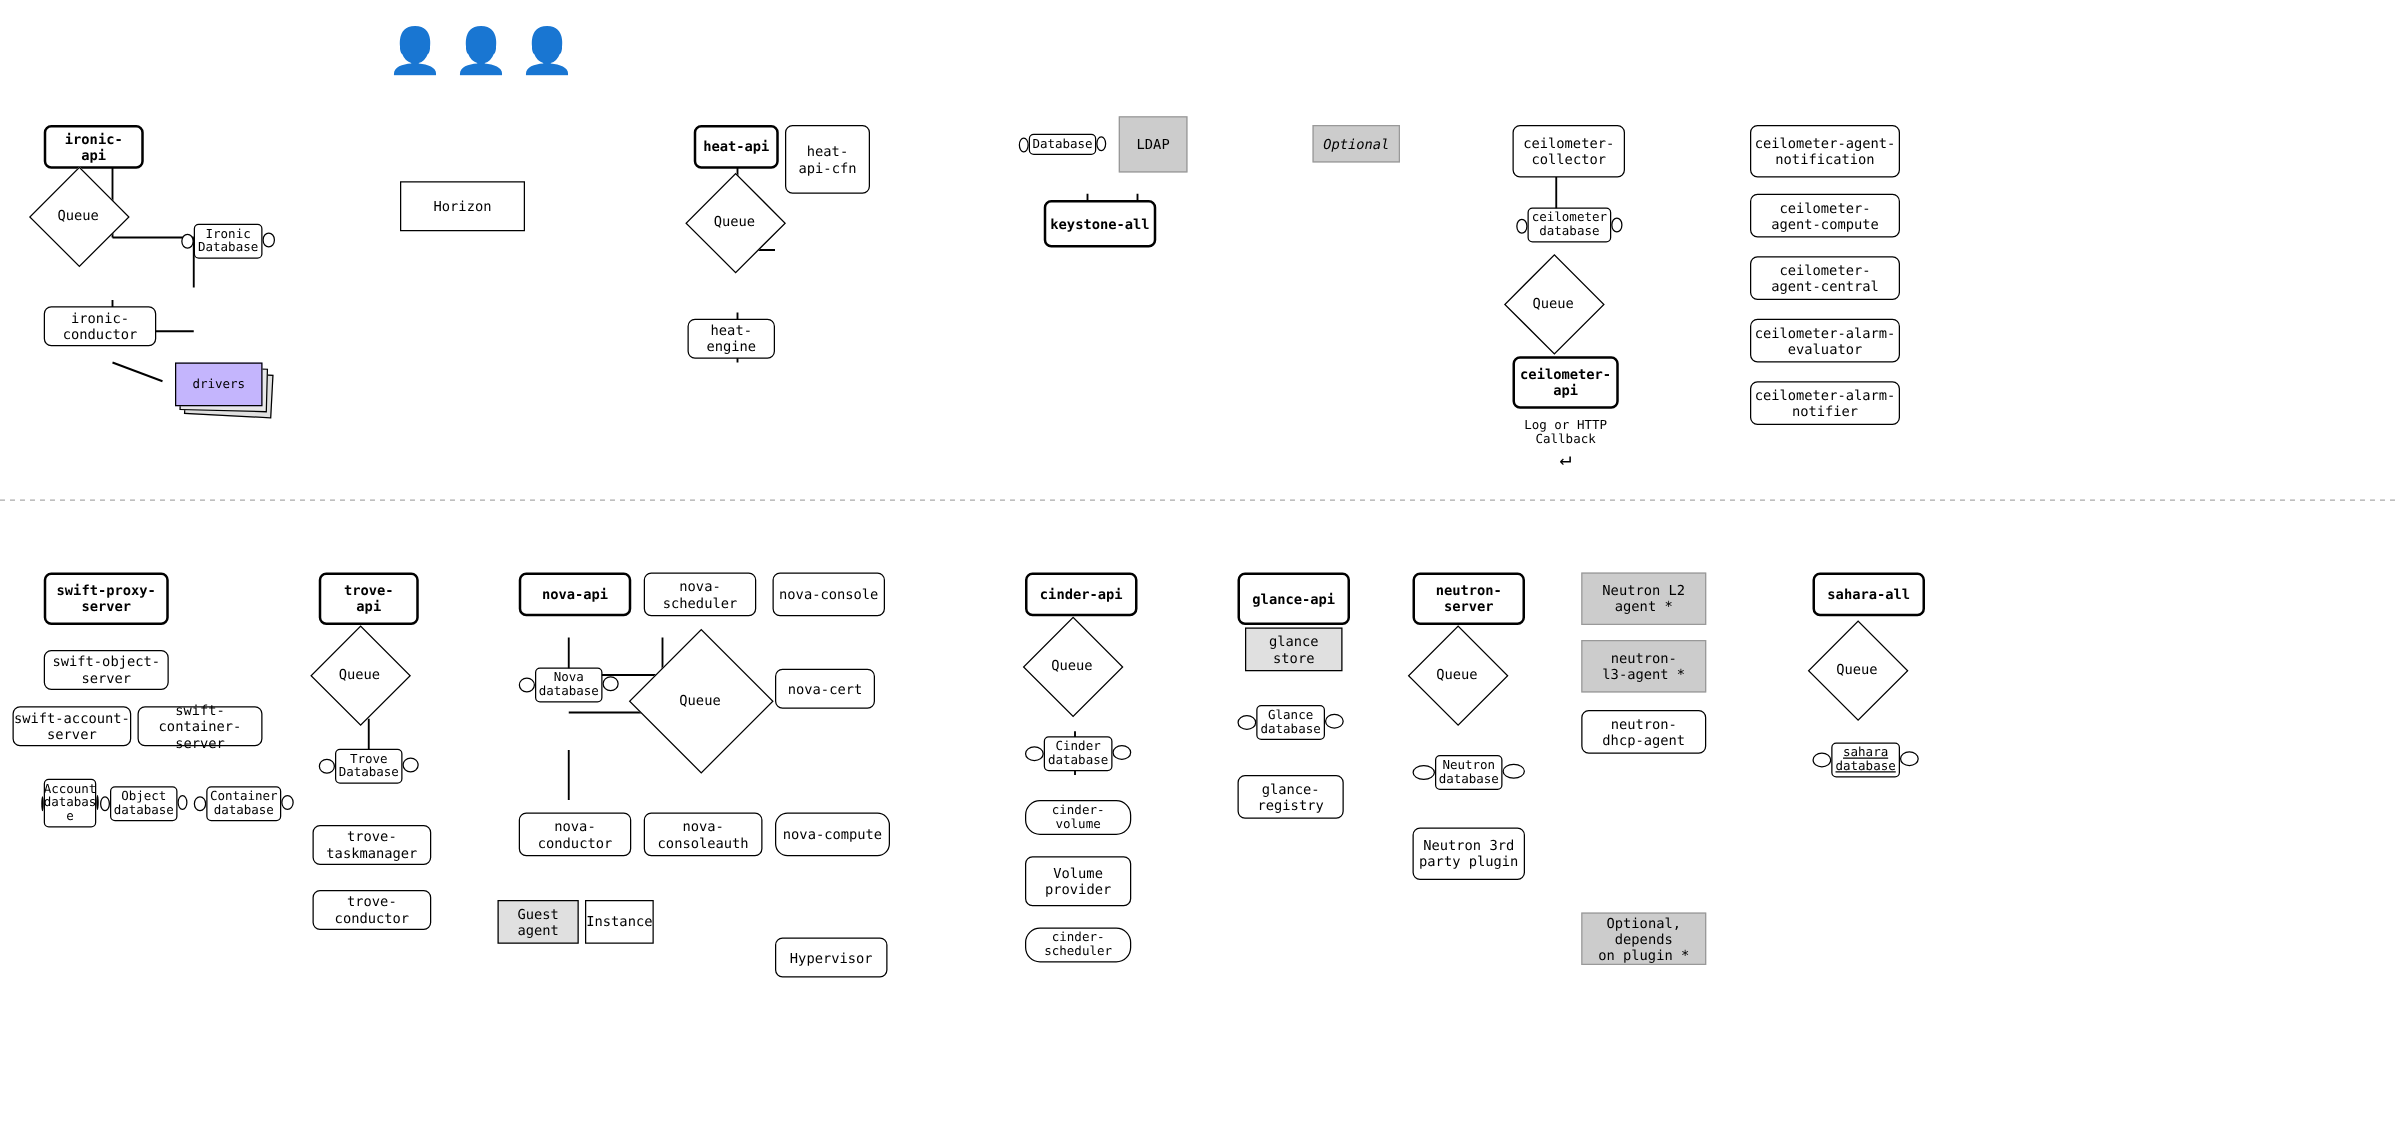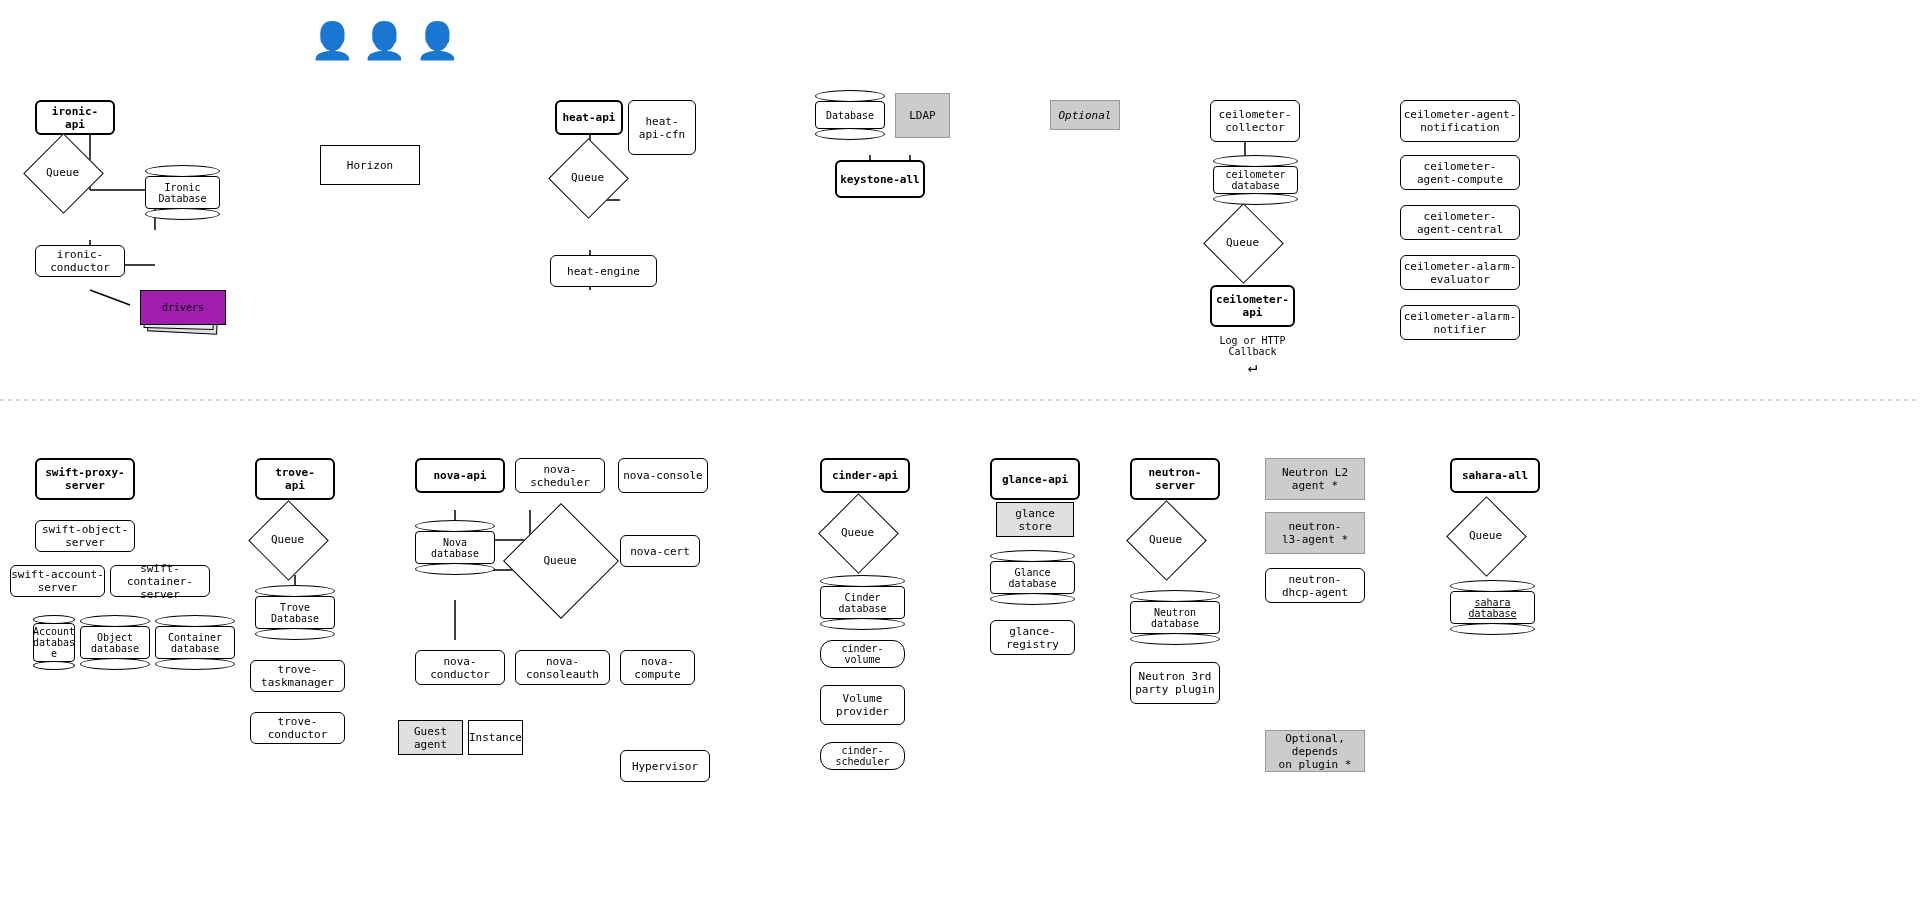--- a/index.html
+++ b/index.html
@@ -67,21 +67,21 @@
     }
     .diamond-lg span {
       position: relative;
       z-index: 1;
     }
 
     
     .cylinder {
       position: absolute;
       display: flex;
-      flex-direction: column;
+      flex-direction: row;
       align-items: center;
       justify-content: flex-start;
       text-align: center;
       font-family: monospace;
       font-size: 10px;
     }
     .cylinder .cyl-body {
       background: #fff;
       border: 1.5px solid #000;
       border-radius: 4px;
@@ -212,42 +212,42 @@
     <div class="cyl-bottom"></div>
   </div>
 
   <div class="box rounded" style="left:35px; top:245px; width:90px; height:32px;">
     <span>ironic-<br>conductor</span>
   </div>
 
   <div style="position:absolute; left:140px; top:290px;">
     <div style="position:absolute; left:8px; top:8px; width:70px; height:35px; background:#e0e0e0; border:1.5px solid #000; transform:rotate(3deg);"></div>
     <div style="position:absolute; left:4px; top:4px; width:70px; height:35px; background:#e8e8e8; border:1.5px solid #000; transform:rotate(1.5deg);"></div>
-    <div style="position:absolute; left:0px; top:0px; width:86px; height:35px; background:#a21caf; border:1.5px solid #000; display:flex; align-items:center; justify-content:center; font-size:10px;">
+    <div style="position:absolute; left:0px; top:0px; width:70px; height:35px; background:#c4b5fd; border:1.5px solid #000; display:flex; align-items:center; justify-content:center; font-size:10px;">
       <span>drivers</span>
     </div>
   </div>
 
   <div class="box" style="left:320px; top:145px; width:100px; height:40px;">
     <span>Horizon</span>
   </div>
 
   <div class="box bold-border rounded" style="left:555px; top:100px; width:68px; height:35px;">
     <span>heat-api</span>
   </div>
 
   <div class="box rounded" style="left:628px; top:100px; width:68px; height:55px;">
     <span>heat-<br>api-cfn</span>
   </div>
 
   <div class="diamond-lg" style="left:560px; top:150px; width:55px; height:55px;">
     <span>Queue</span>
   </div>
 
-  <div class="box rounded" style="left:550px; top:255px; width:107px; height:32px;">
+  <div class="box rounded" style="left:550px; top:255px; width:70px; height:32px;">
     <span>heat-engine</span>
   </div>
 
   <div class="cylinder" style="left:815px; top:90px; width:70px; height:50px;">
     <div class="cyl-top"></div>
     <div class="cyl-body">
       <span>Database</span>
     </div>
     <div class="cyl-bottom"></div>
   </div>
@@ -402,21 +402,21 @@
   </div>
 
   <div class="box rounded" style="left:415px; top:650px; width:90px; height:35px;">
     <span>nova-<br>conductor</span>
   </div>
 
   <div class="box rounded" style="left:515px; top:650px; width:95px; height:35px;">
     <span>nova-<br>consoleauth</span>
   </div>
 
-  <div class="box rounded" style="left:620px; top:650px; width:75px; height:35px;">
+  <div class="box rounded" style="left:620px; top:650px; width:92px; height:35px;border-radius:10px;">
     <span>nova-compute</span>
   </div>
 
   <div class="box" style="left:398px; top:720px; width:65px; height:35px; background:#e0e0e0;">
     <span>Guest<br>agent</span>
   </div>
 
   <div class="box" style="left:468px; top:720px; width:55px; height:35px;">
     <span>Instance</span>
   </div>

